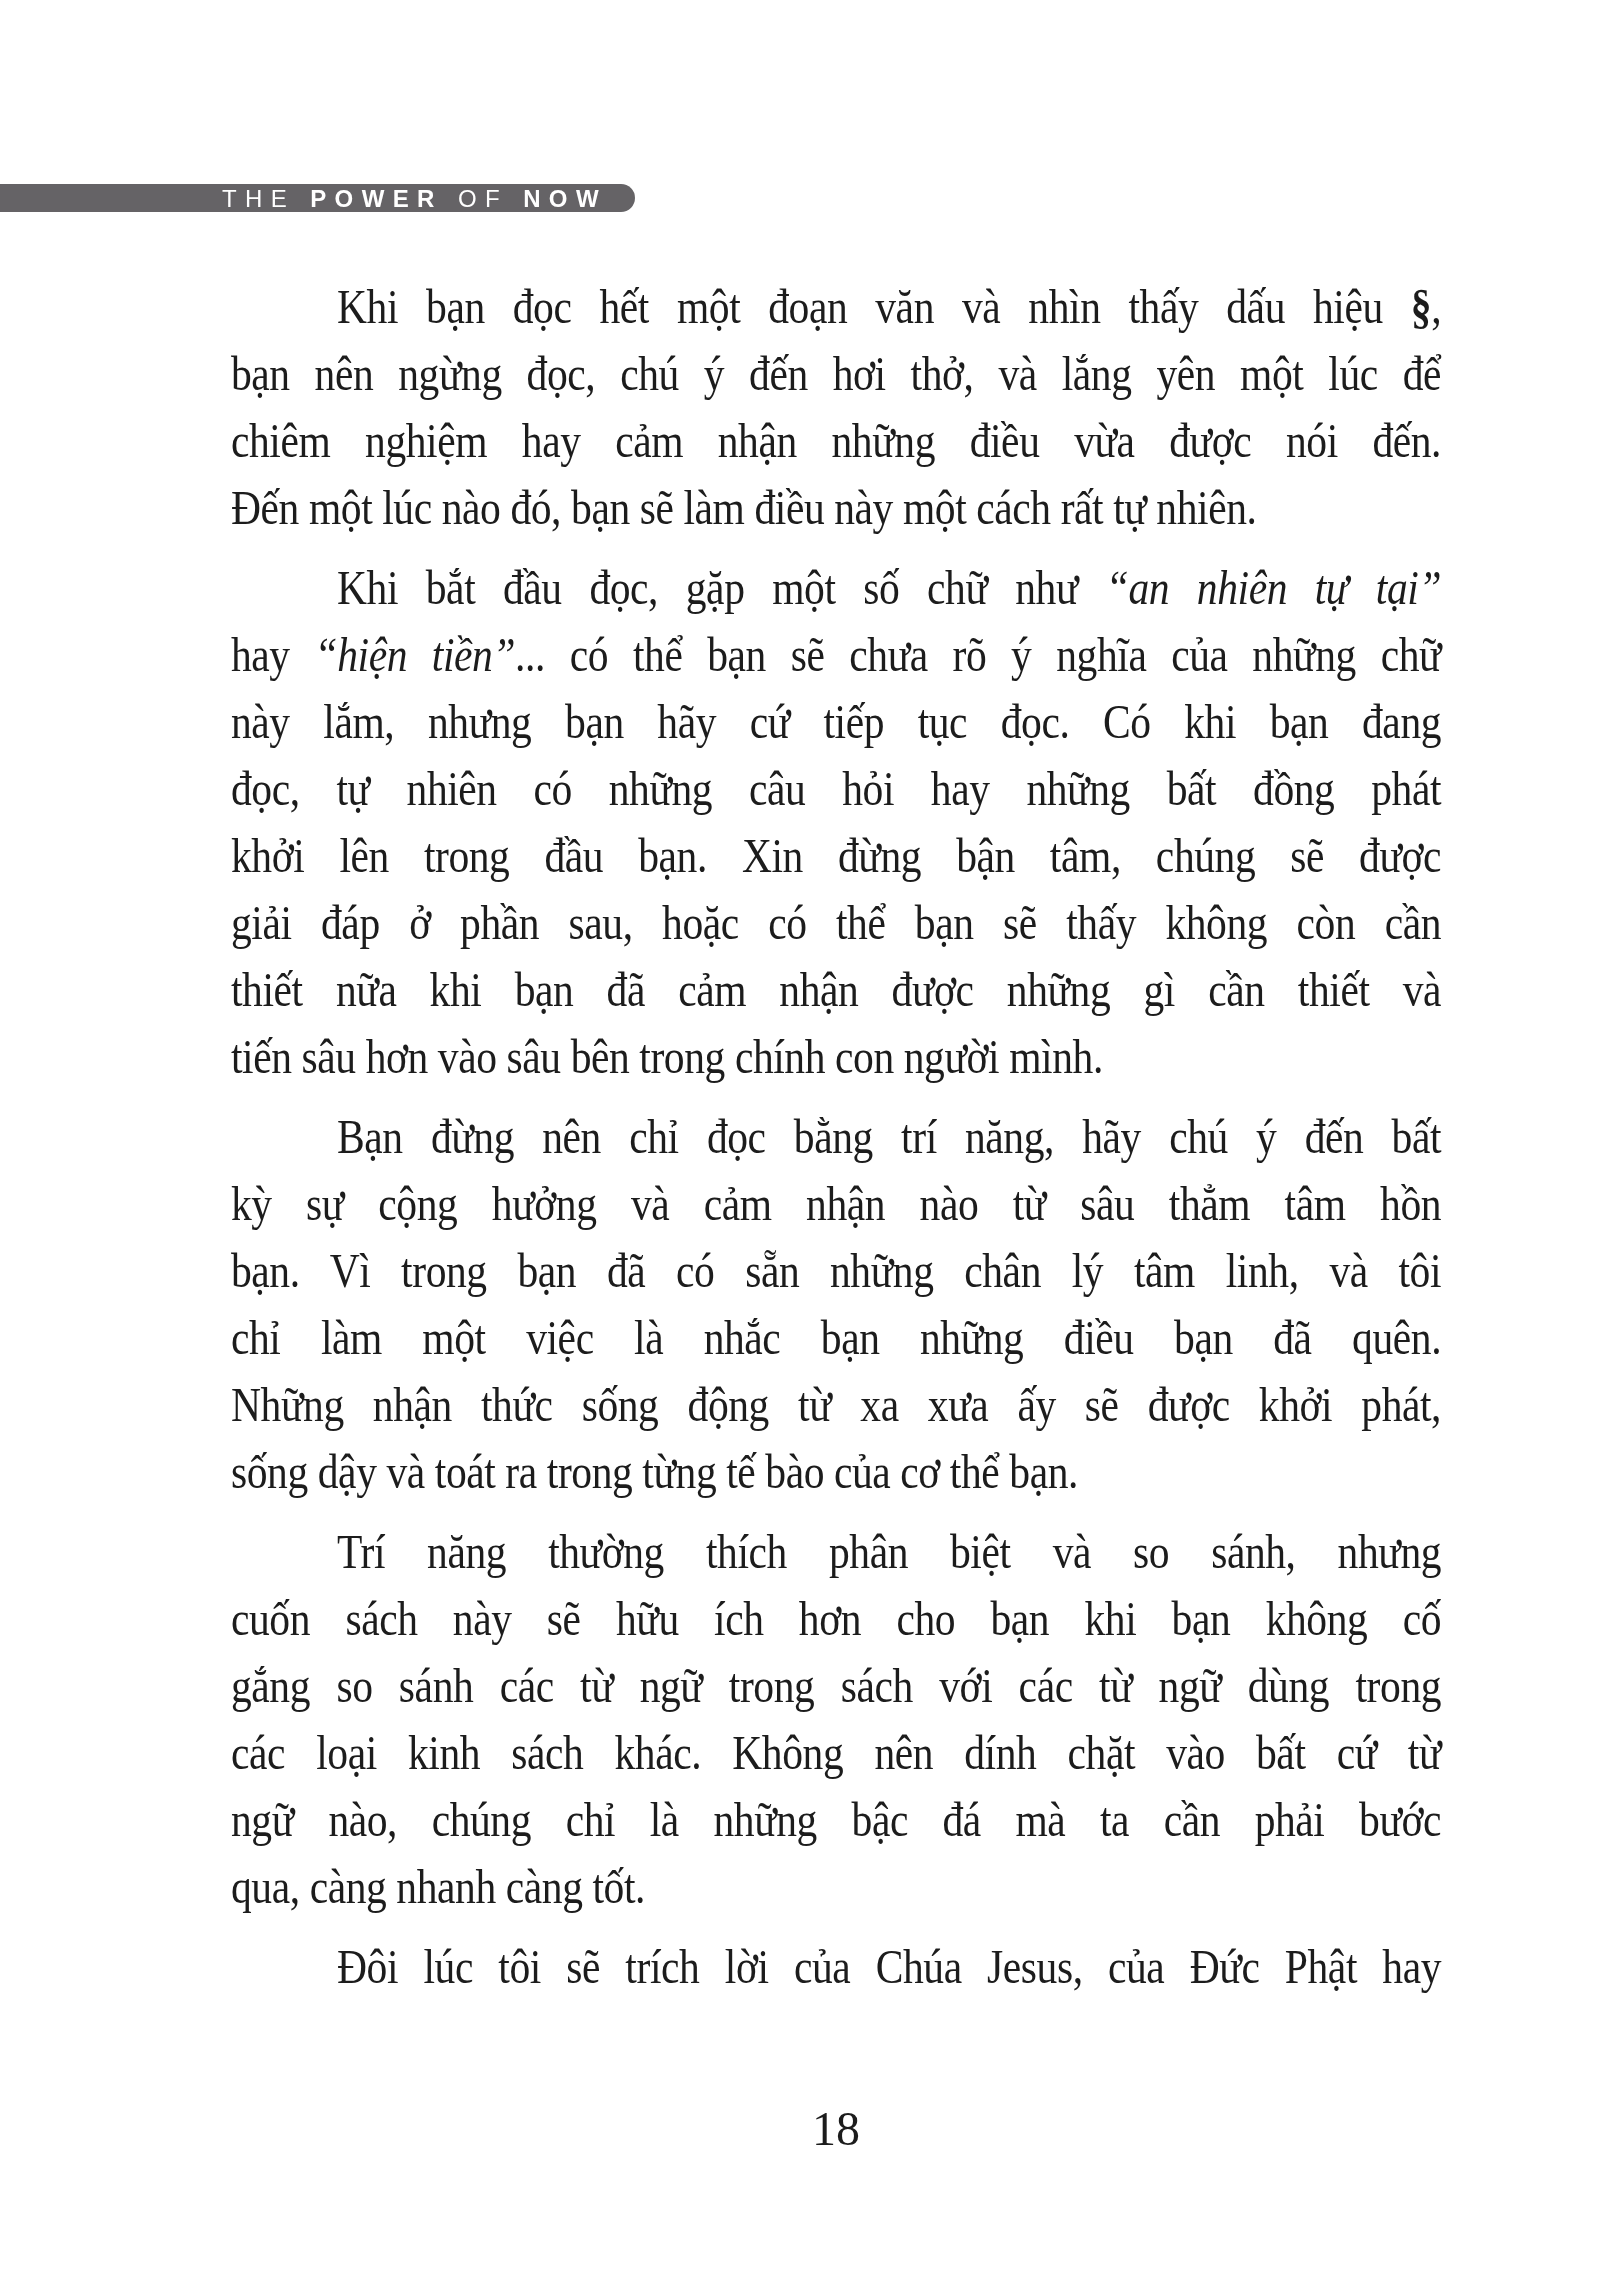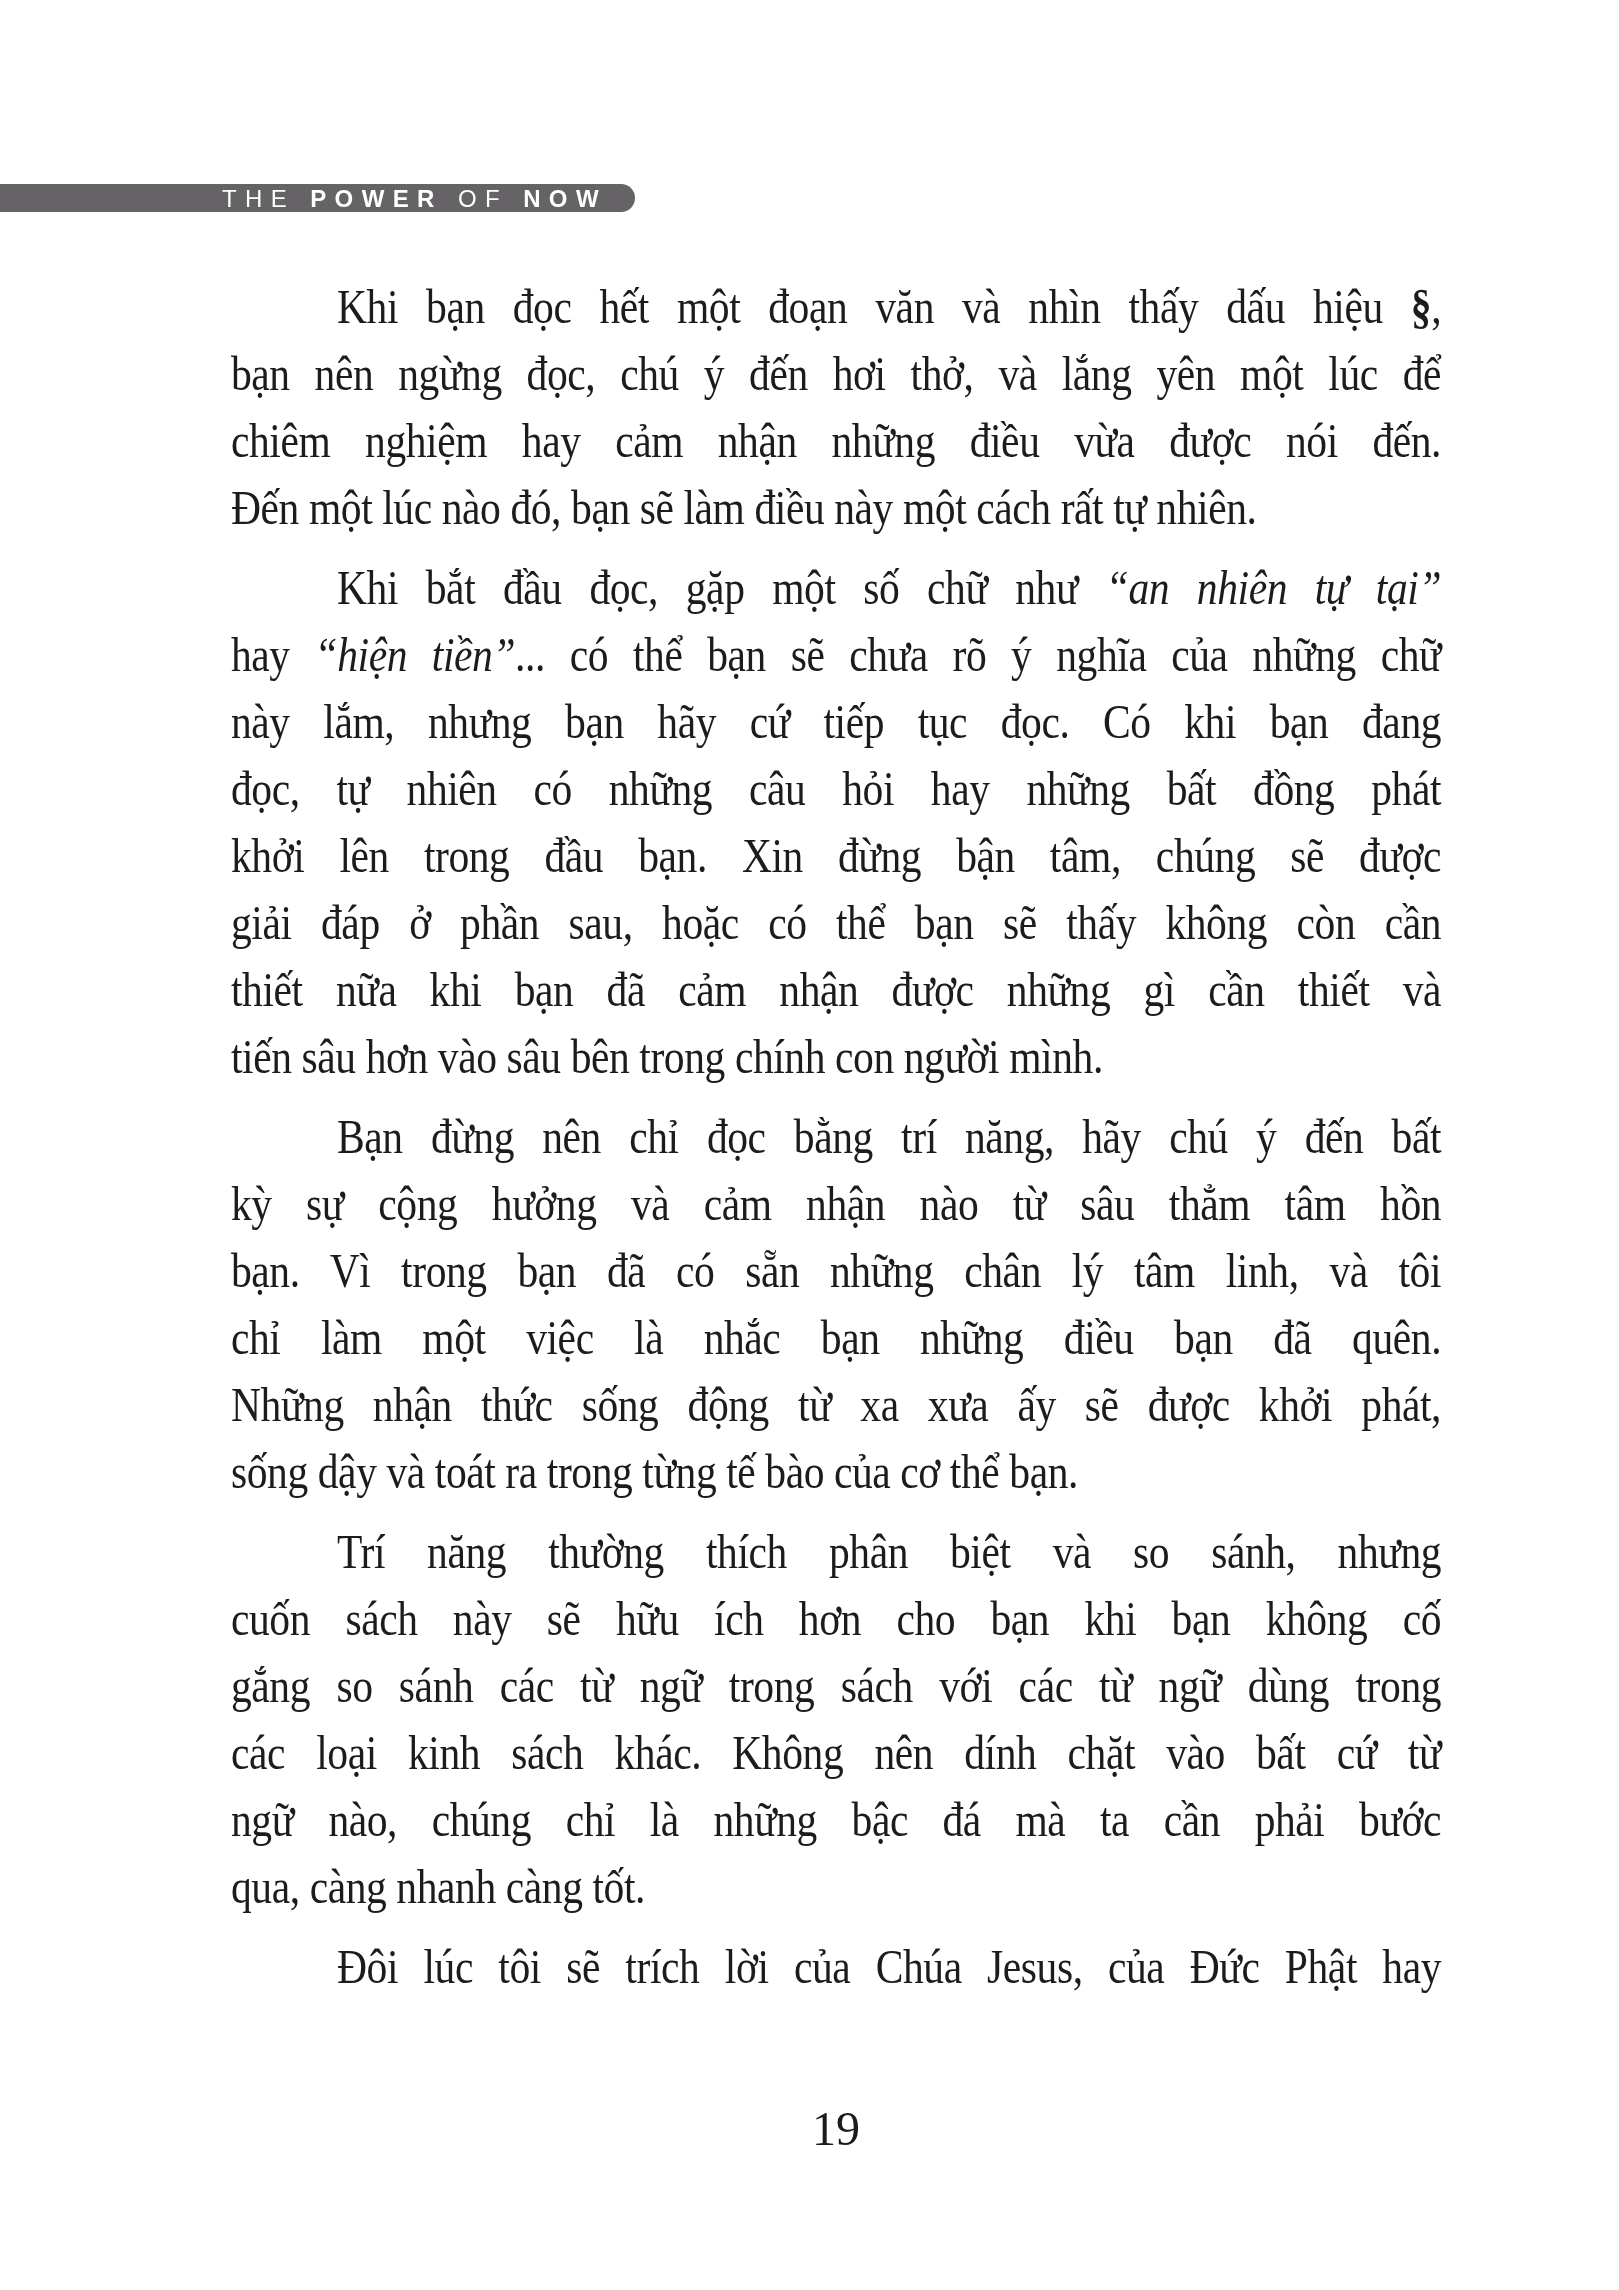--- a/index.html
+++ b/index.html
@@ -112,14 +112,14 @@
       <div class="line">gắng so sánh các từ ngữ trong sách với các từ ngữ dùng trong</div>
       <div class="line">các loại kinh sách khác. Không nên dính chặt vào bất cứ từ</div>
       <div class="line">ngữ nào, chúng chỉ là những bậc đá mà ta cần phải bước</div>
       <div class="line lastline">qua, càng nhanh càng tốt.</div>
     </div>
     <div class="para">
       <div class="line first">Đôi lúc tôi sẽ trích lời của Chúa Jesus, của Đức Phật hay</div>
     </div>
   </div>
 
-<div class="folio">19</div>
+<div class="folio">18</div>
 
 
 </body></html>

